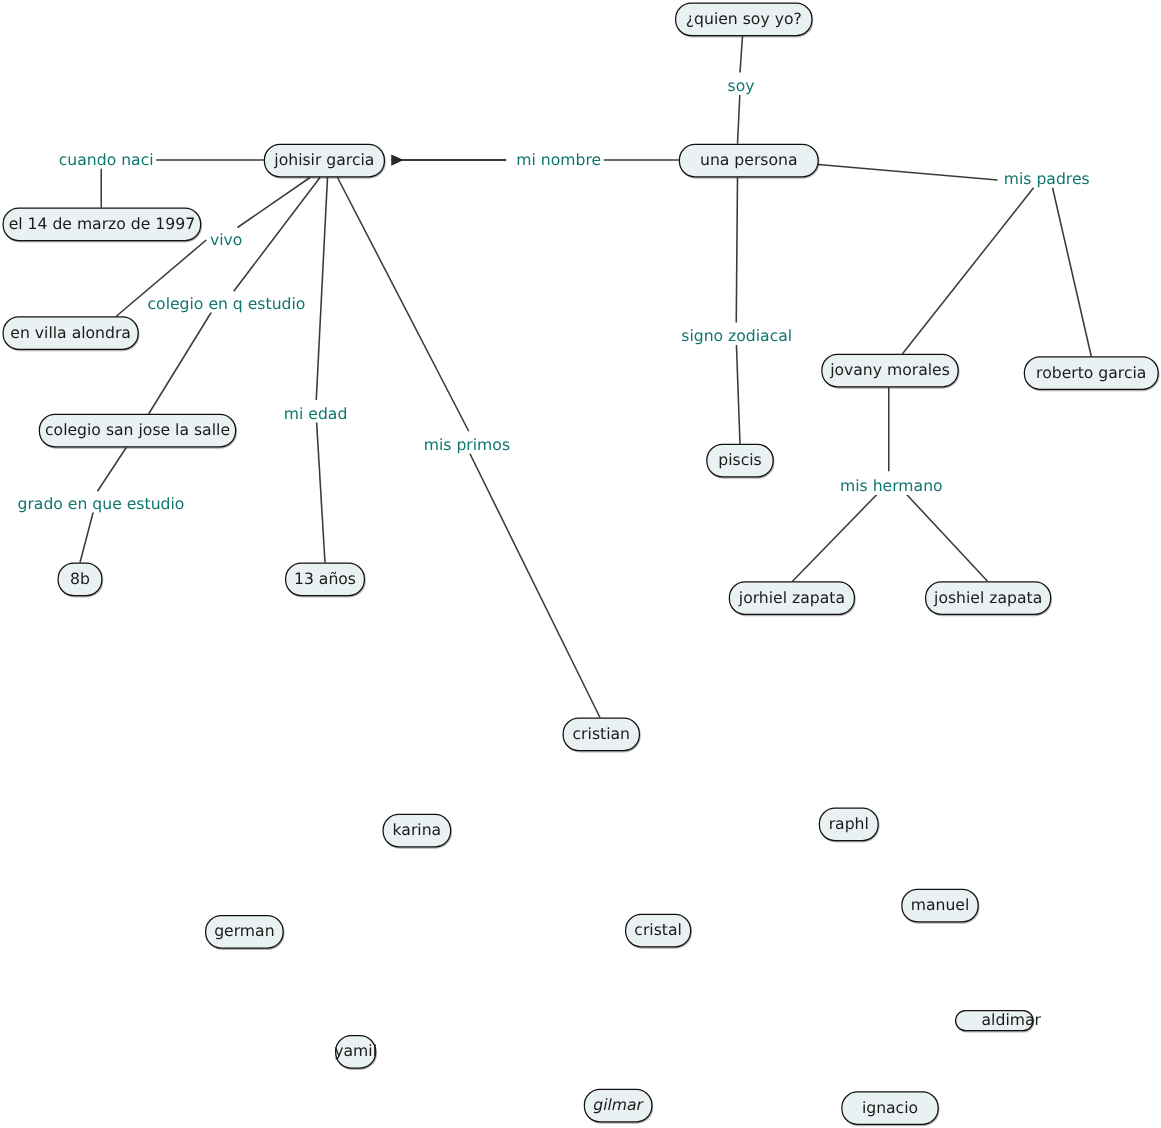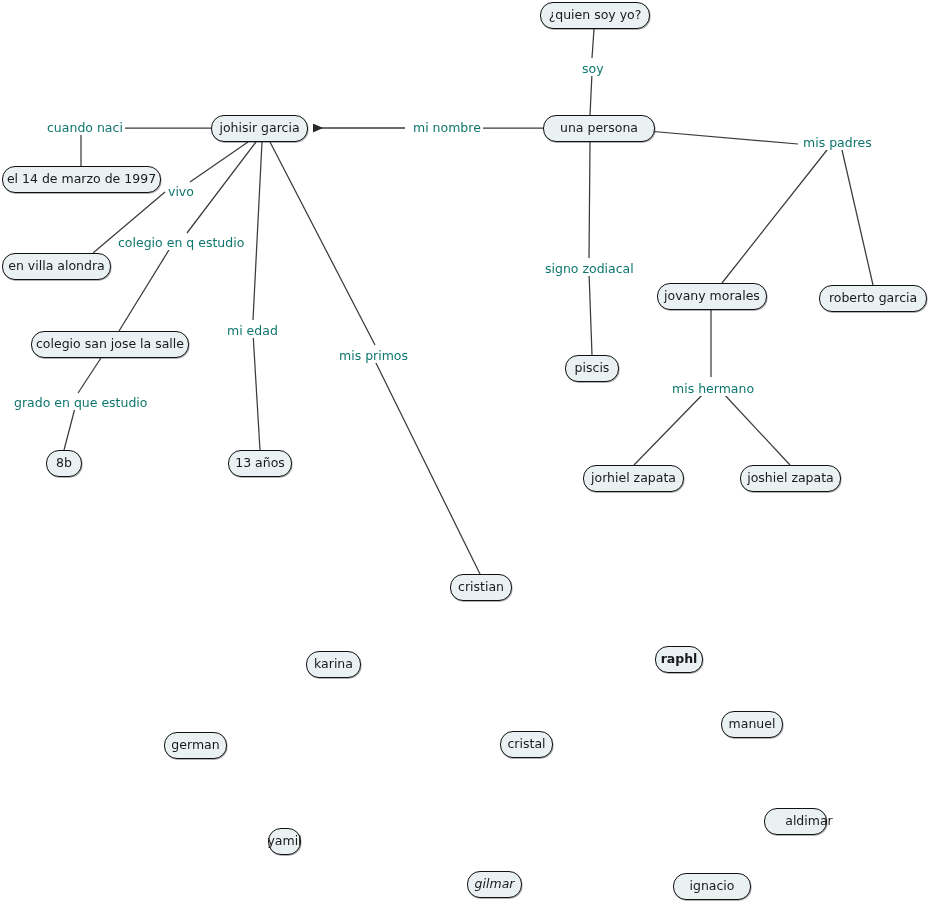--- a/index.html
+++ b/index.html
@@ -101,25 +101,25 @@
       <div class="node" style="left: 31px; top: 331px; width: 158px; height: 27px;">colegio san jose la salle</div>
       <div class="node" style="left: 46px; top: 450px; width: 36px; height: 27px;">8b</div>
       <div class="node" style="left: 228px; top: 450px; width: 64px; height: 27px;">13 años</div>
       <div class="node" style="left: 450px; top: 574px; width: 62px; height: 27px;">cristian</div>
       <div class="node" style="left: 565px; top: 355px; width: 54px; height: 27px;">piscis</div>
       <div class="node" style="left: 657px; top: 283px; width: 110px; height: 27px;">jovany morales</div>
       <div class="node" style="left: 819px; top: 285px; width: 108px; height: 27px;">roberto garcia</div>
       <div class="node" style="left: 583px; top: 465px; width: 101px; height: 27px;">jorhiel zapata</div>
       <div class="node" style="left: 740px; top: 465px; width: 101px; height: 27px;">joshiel zapata</div>
       <div class="node" style="left: 306px; top: 651px; width: 55px; height: 27px;">karina</div>
-      <div class="node" style="left: 655px; top: 646px; width: 48px; height: 27px; font-weight: bold;">raphl</div>
+      <div class="node" style="left: 655px; top: 646px; width: 48px; height: 27px;">raphl</div>
       <div class="node" style="left: 721px; top: 711px; width: 62px; height: 27px;">manuel</div>
       <div class="node" style="left: 164px; top: 732px; width: 63px; height: 27px;">german</div>
       <div class="node" style="left: 500px; top: 731px; width: 53px; height: 27px;">cristal</div>
-      <div class="node" style="left: 764px; top: 808px; width: 63px; height: 27px; padding-left: 36px;">aldimar</div>
+      <div class="node" style="left: 764px; top: 808px; width: 63px; height: 17px; padding-left: 36px;">aldimar</div>
       <div class="node" style="left: 268px; top: 828px; width: 33px; height: 27px;">yamil</div>
       <div class="node" style="left: 467px; top: 871px; width: 55px; height: 27px; font-style: italic;">gilmar</div>
       <div class="node" style="left: 673px; top: 873px; width: 78px; height: 27px;">ignacio</div>
     </div>
   <div id="label-layer">
       <div class="edge-label" style="left: 580px; top: 63px;">soy</div>
       <div class="edge-label" style="left: 411px; top: 122px;">mi nombre</div>
       <div class="edge-label" style="left: 45px; top: 122px;">cuando naci</div>
       <div class="edge-label" style="left: 166px; top: 186px;">vivo</div>
       <div class="edge-label" style="left: 116px; top: 237px;">colegio en q estudio</div>

